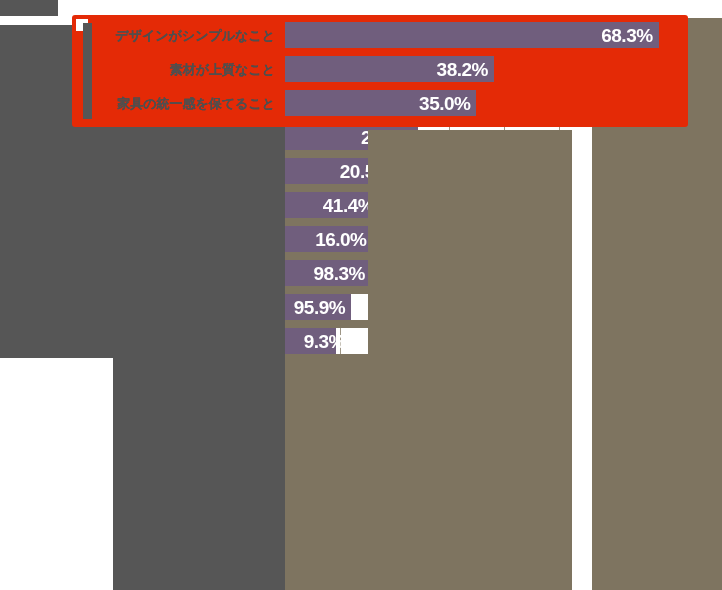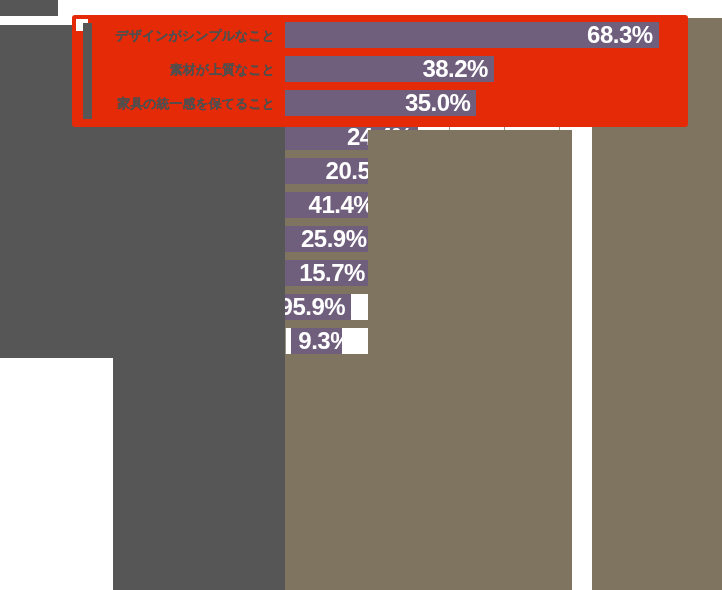--- a/index.html
+++ b/index.html
@@ -34,21 +34,21 @@
   .bar{
     position:absolute;
     left:0;top:0;height:26px;
     background:#705e7d;
   }
   .bar-value{
     position:absolute;
     right:6px;top:50%;
     transform:translateY(-50%);
     color:#ffffff;
-    font-size:24px;
+    font-size:19px;
     font-weight:700;
     letter-spacing:-0.5px;
     white-space:nowrap;
     line-height:1;
   }
   .cat-label{
     position:absolute;
     right:0;top:50%;
     transform:translateY(-50%);
     text-align:right;
@@ -136,31 +136,31 @@
       <div class="row" style="left: 285px; top: 158px; width: 112.135px;">
         <div class="bar" style="width: 112.135px; background: rgb(112, 94, 125);"></div>
         <span class="bar-value">20.5%</span>
       </div>
       <div class="row" style="left: 285px; top: 192px; width: 95.178px;">
         <div class="bar" style="width: 95.178px; background: rgb(112, 94, 125);"></div>
         <span class="bar-value">41.4%</span>
       </div>
       <div class="row" style="left: 285px; top: 226px; width: 87.52px;">
         <div class="bar" style="width: 87.52px; background: rgb(112, 94, 125);"></div>
-        <span class="bar-value">25.9%</span>
+        <span class="bar-value">16.0%</span>
       </div>
       <div class="row" style="left: 285px; top: 260px; width: 85.879px;">
         <div class="bar" style="width: 85.879px; background: rgb(112, 94, 125);"></div>
-        <span class="bar-value">15.7%</span>
+        <span class="bar-value">98.3%</span>
       </div>
       <div class="row" style="left: 285px; top: 294px; width: 66.187px;">
         <div class="bar" style="width: 66.187px; background: rgb(112, 94, 125);"></div>
         <span class="bar-value">95.9%</span>
       </div>
-      <div class="row" style="left: 291px; top: 328px; width: 66px;">
+      <div class="row" style="left: 285px; top: 328px; width: 66px;">
         <div class="bar" style="width: 50.871px; background: rgb(112, 94, 125);"></div>
         <span class="bar-value">9.3%</span>
       </div>
       <div class="row" style="left: 285px; top: 362px; width: 46.495px;">
         <div class="bar" style="width: 46.495px; background: rgb(112, 94, 125);"></div>
       </div>
       <div class="row" style="left: 285px; top: 396px; width: 43.76px;">
         <div class="bar" style="width: 43.76px; background: rgb(112, 94, 125);"></div>
       </div>
       <div class="row" style="left: 285px; top: 430px; width: 39.384px;">

